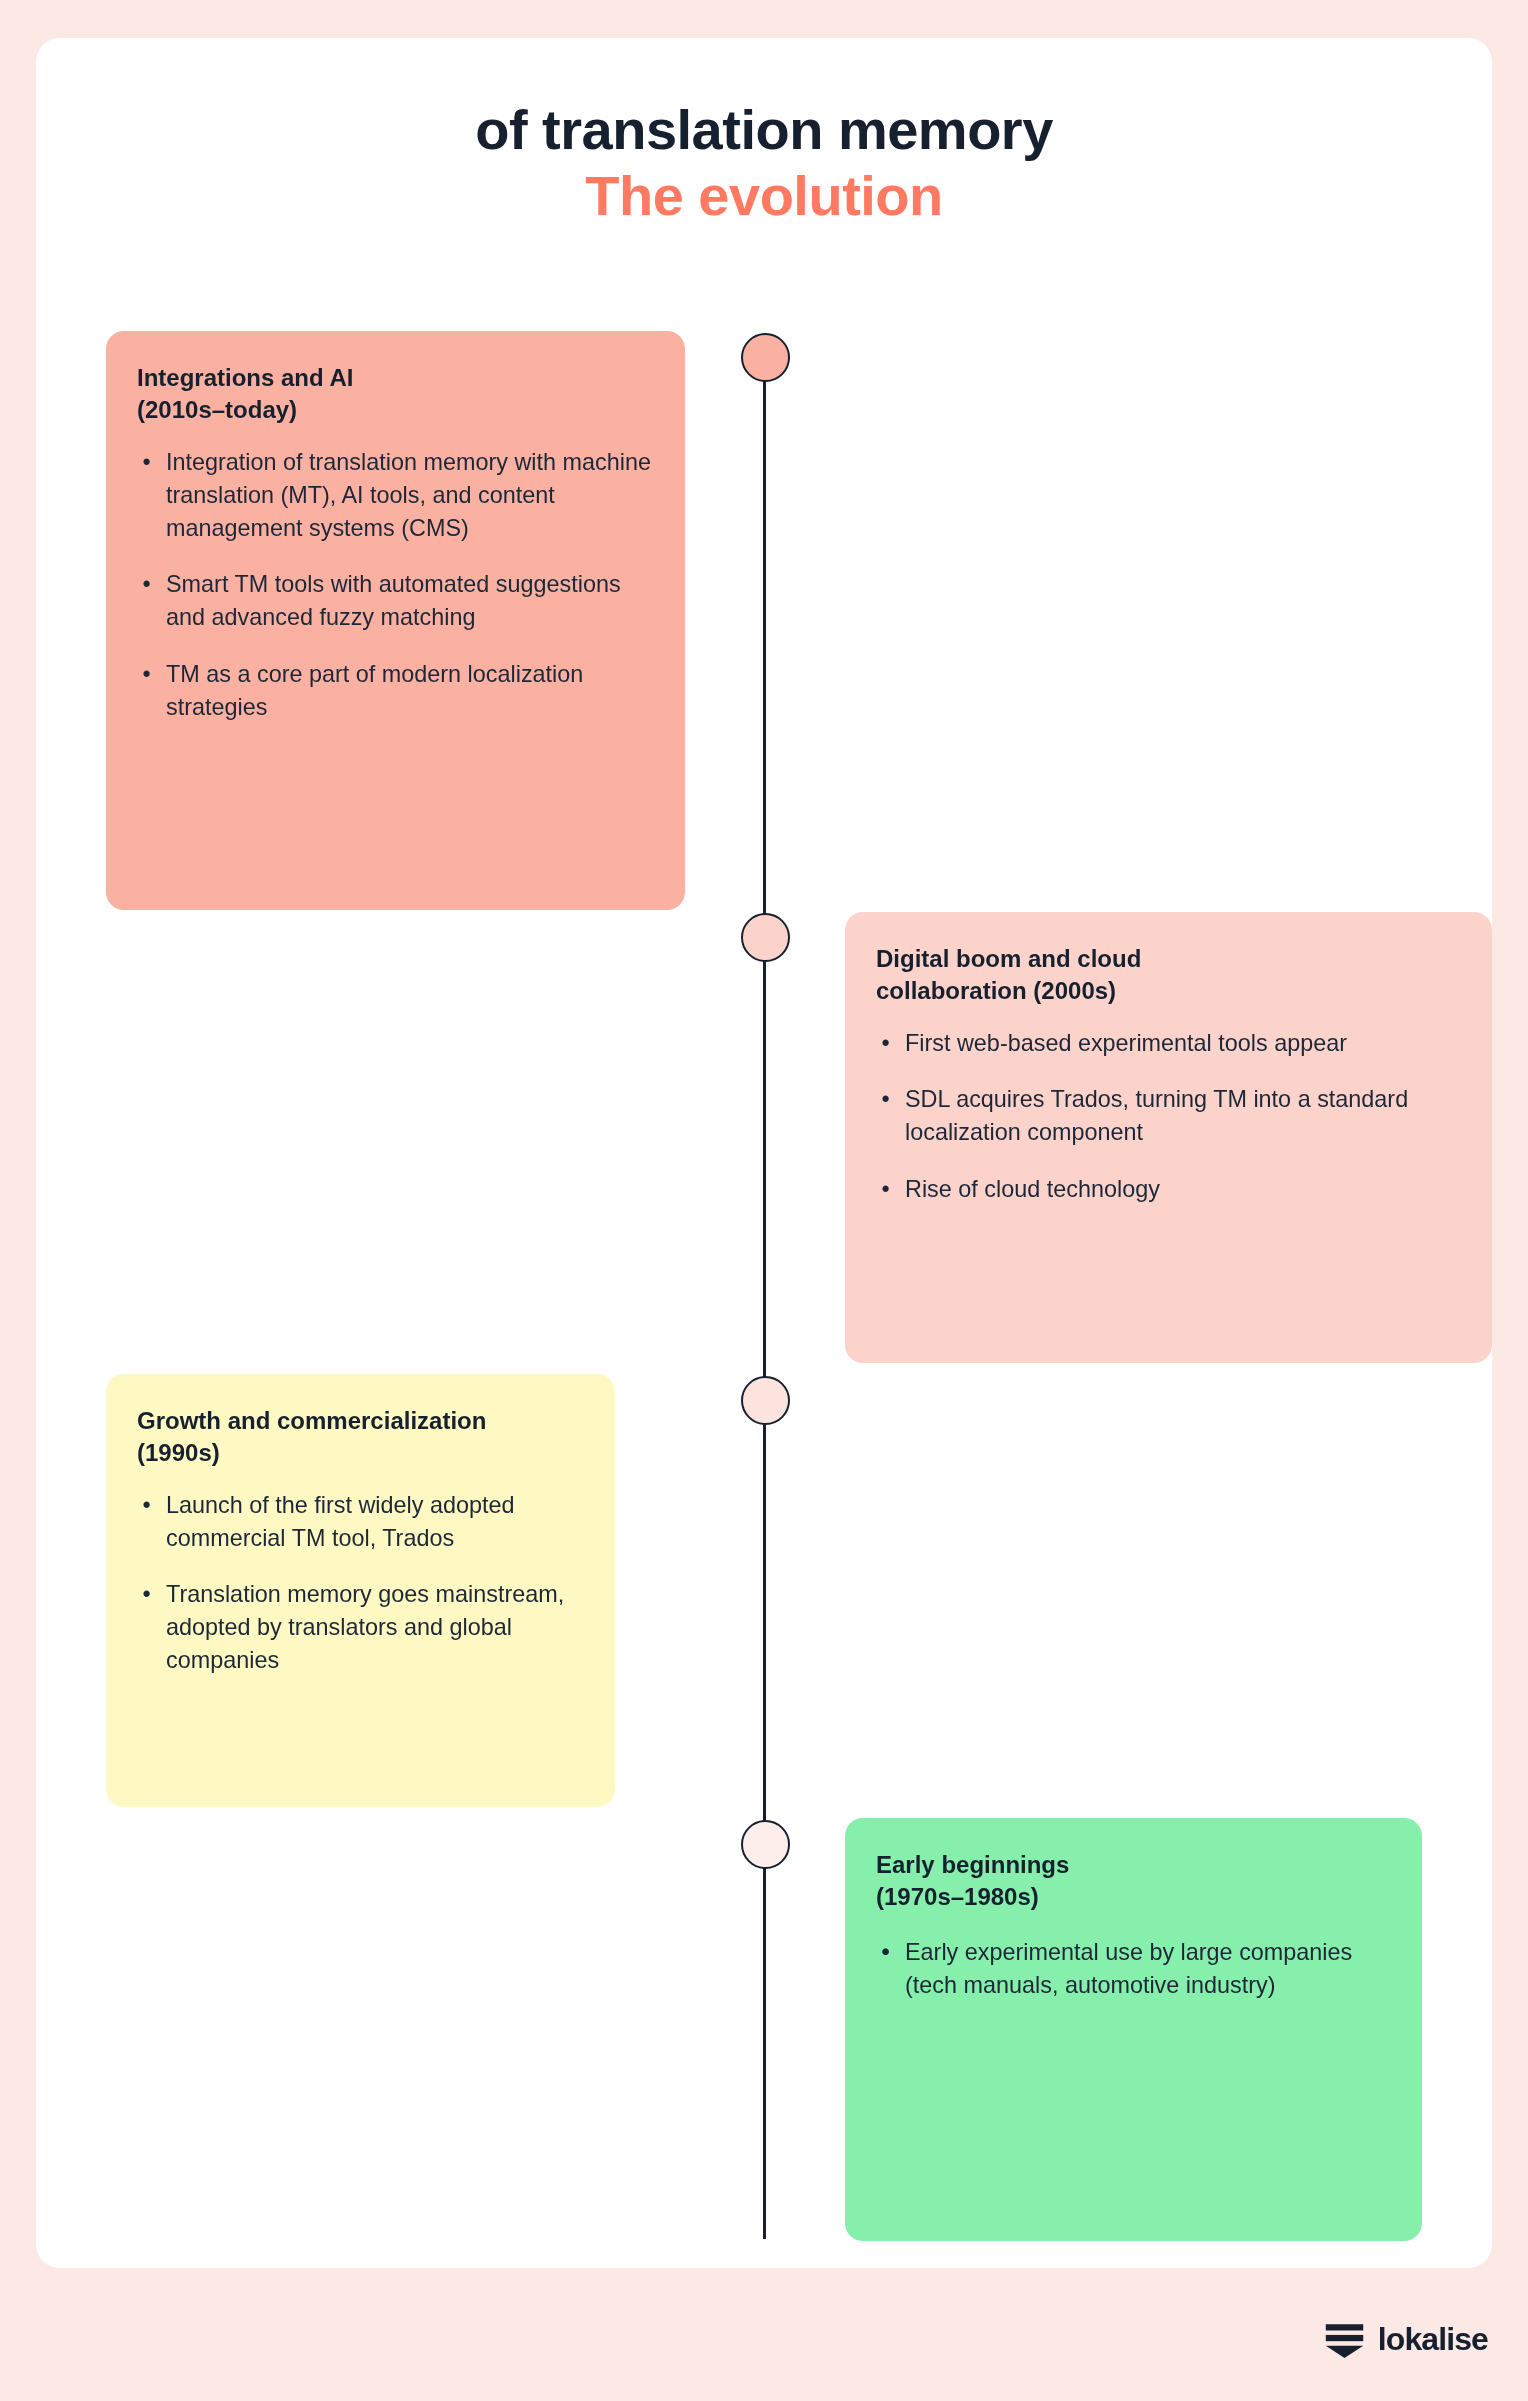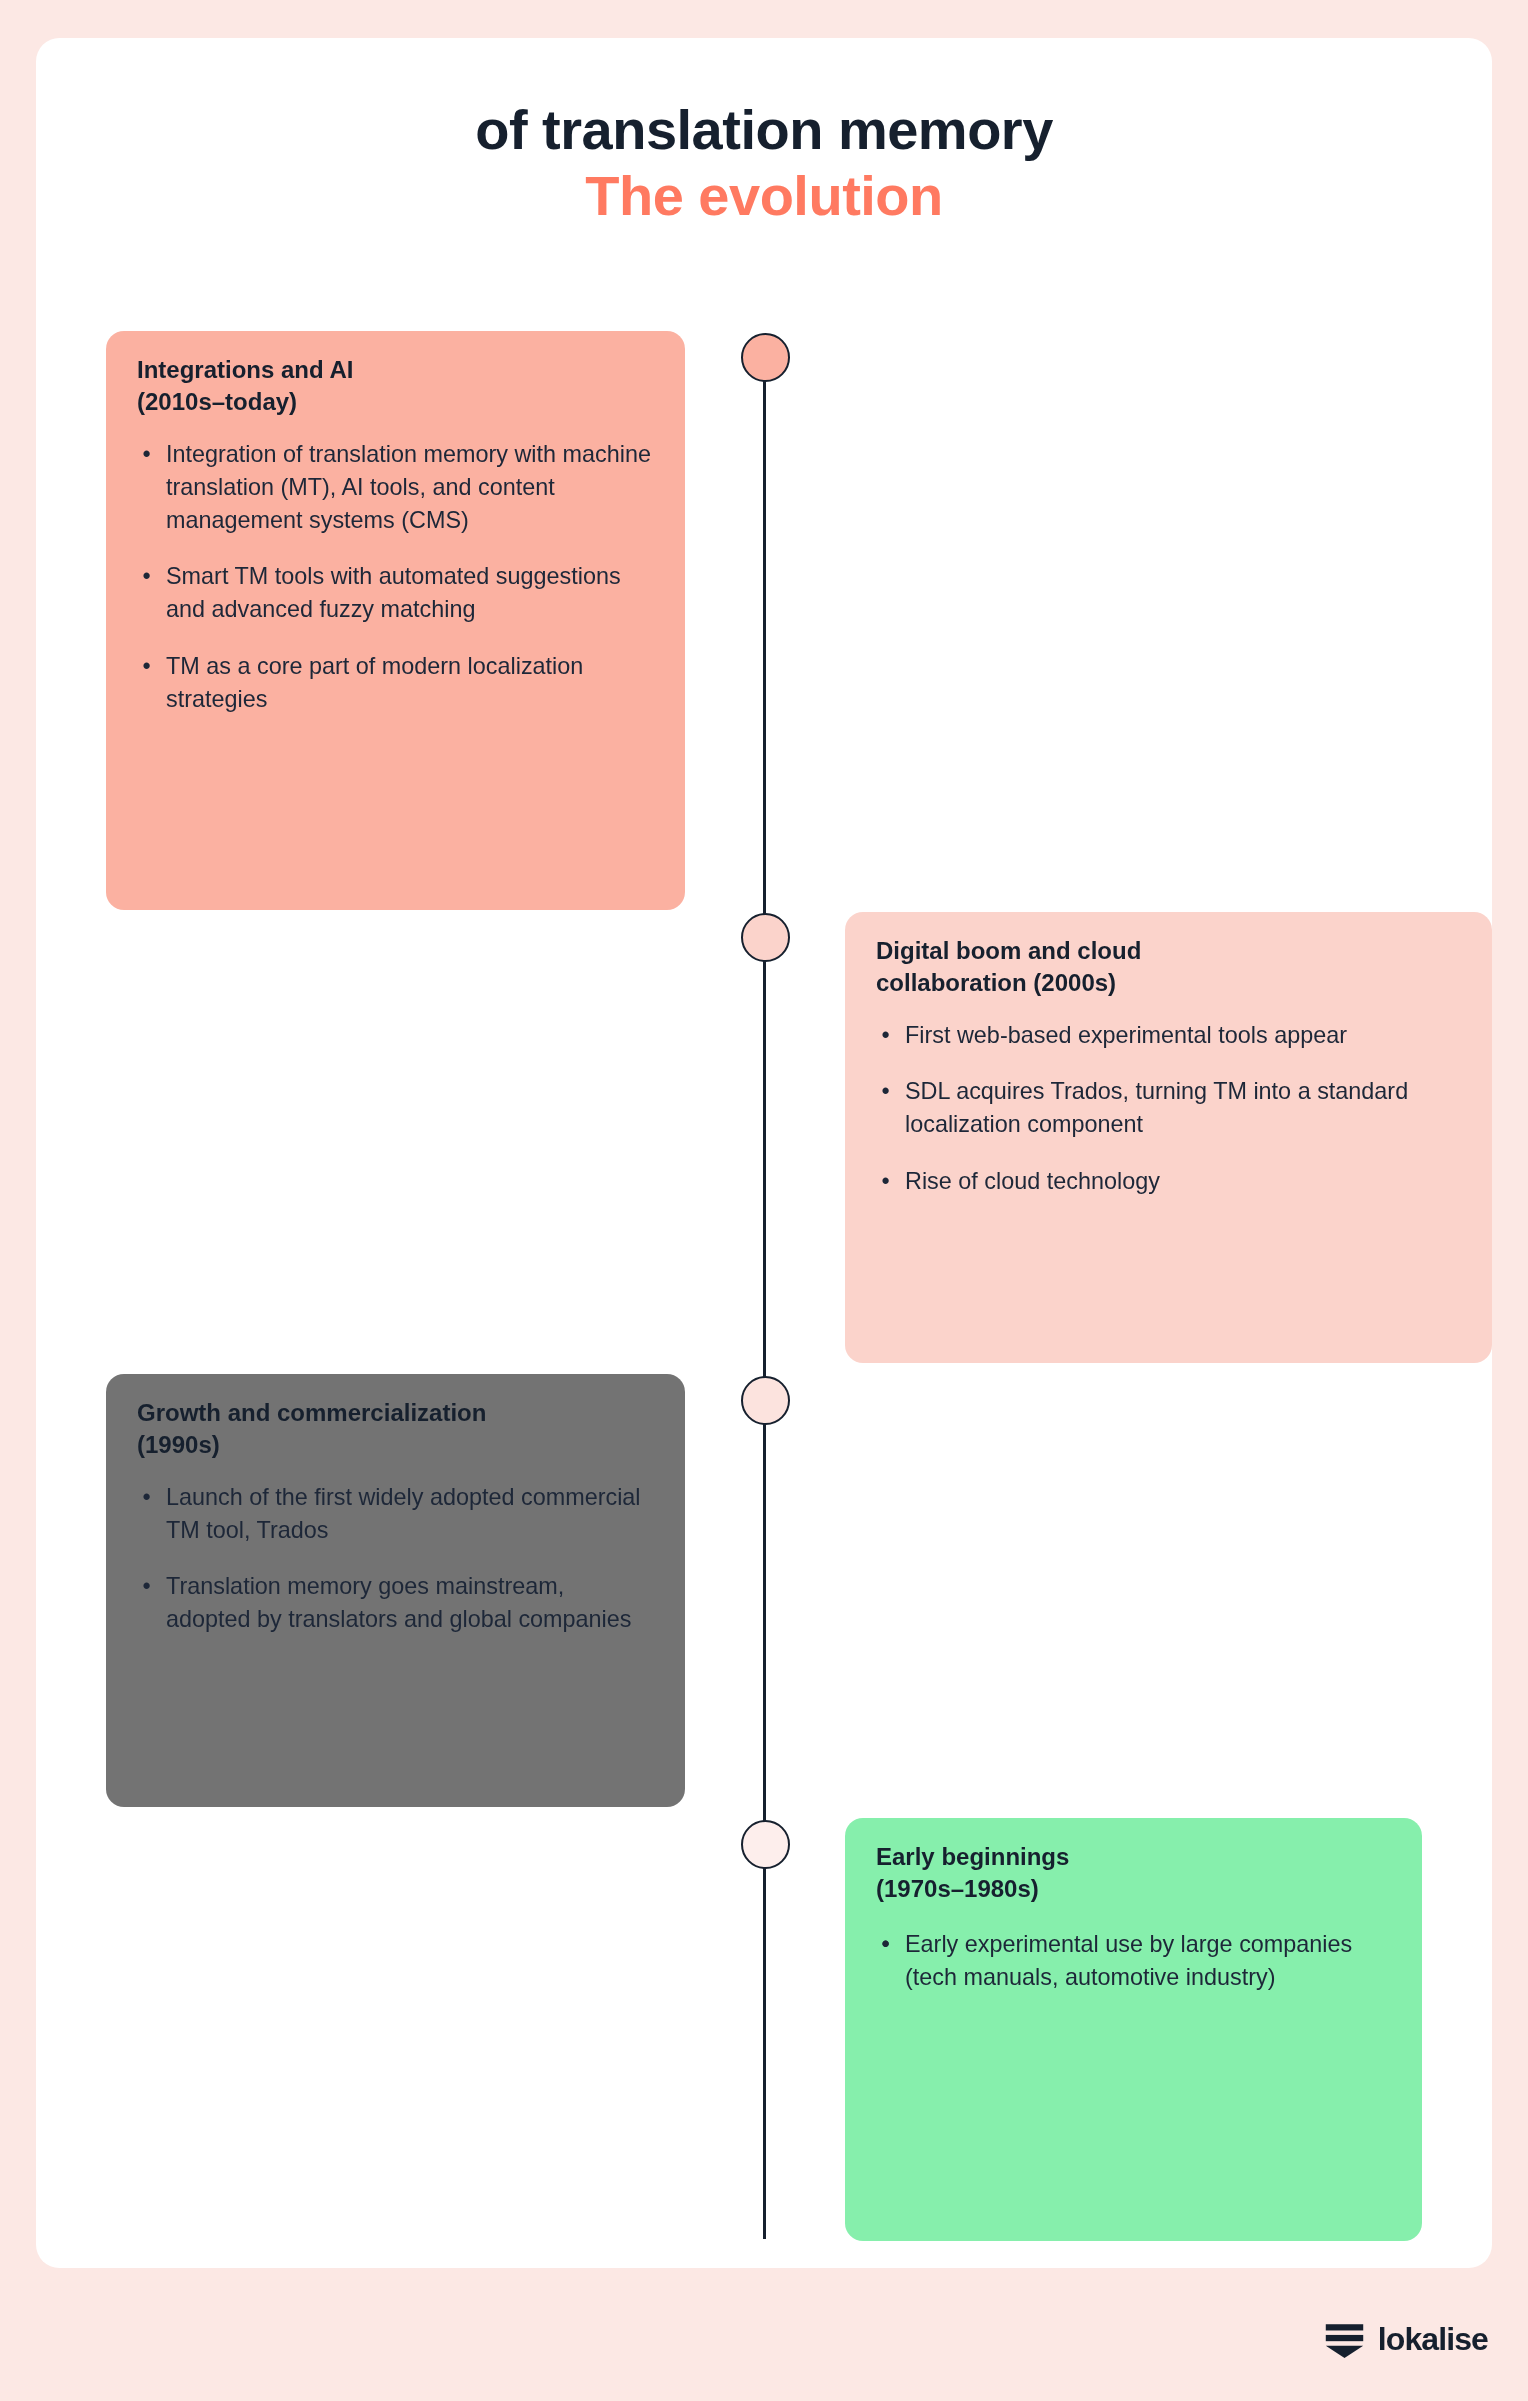--- a/index.html
+++ b/index.html
@@ -61,21 +61,21 @@
     border: 2.7px solid #16202e;
     box-sizing: border-box;
     left: 741px;
   }
 
   
   .card {
     position: absolute;
     border-radius: 18px;
     box-sizing: border-box;
-    padding: 23px 32px 31px 31px;
+    padding: 31px 32px 31px 31px;
   }
   .card-title {
     font-size: 24px;
     font-weight: 700;
     color: #16202e;
     line-height: 1.33;
     white-space: pre-line;
     margin: 0 0 20px 0;
   }
   .card-bullets {
@@ -148,21 +148,21 @@
     </div>
     <div class="card" style="left: 845px; top: 912px; width: 647px; min-height: 451px; background: rgb(251, 211, 203);">
       <div class="card-title">Digital boom and cloud
 collaboration (2000s)</div>
       <ul class="card-bullets">
         <li><span class="bullet-dot">•</span><span>First web-based experimental tools appear</span></li>
         <li><span class="bullet-dot">•</span><span>SDL acquires Trados, turning TM into a standard localization component</span></li>
         <li><span class="bullet-dot">•</span><span>Rise of cloud technology</span></li>
       </ul>
     </div>
-    <div class="card" style="left: 106px; top: 1374px; width: 579px; min-height: 433px; background: #737373;">
+    <div class="card" style="left: 106px; top: 1374px; width: 509px; min-height: 433px; background: #fef9c3;">
       <div class="card-title">Growth and commercialization
 (1990s)</div>
       <ul class="card-bullets">
         <li><span class="bullet-dot">•</span><span>Launch of the first widely adopted commercial TM tool, Trados</span></li>
         <li><span class="bullet-dot">•</span><span>Translation memory goes mainstream, adopted by translators and global companies</span></li>
       </ul>
     </div>
     <div class="card" style="left: 845px; top: 1818px; width: 577px; min-height: 423px; background: #86efac;">
       <div class="card-title">Early beginnings
 (1970s–1980s)</div>

